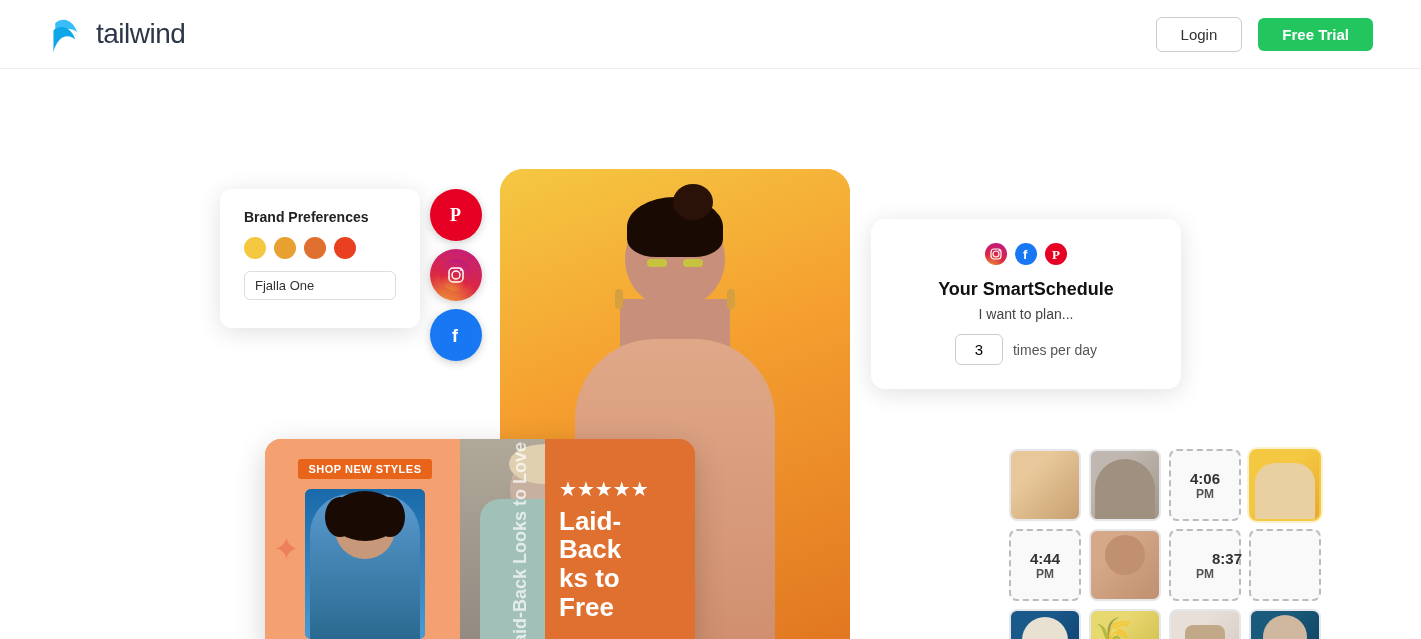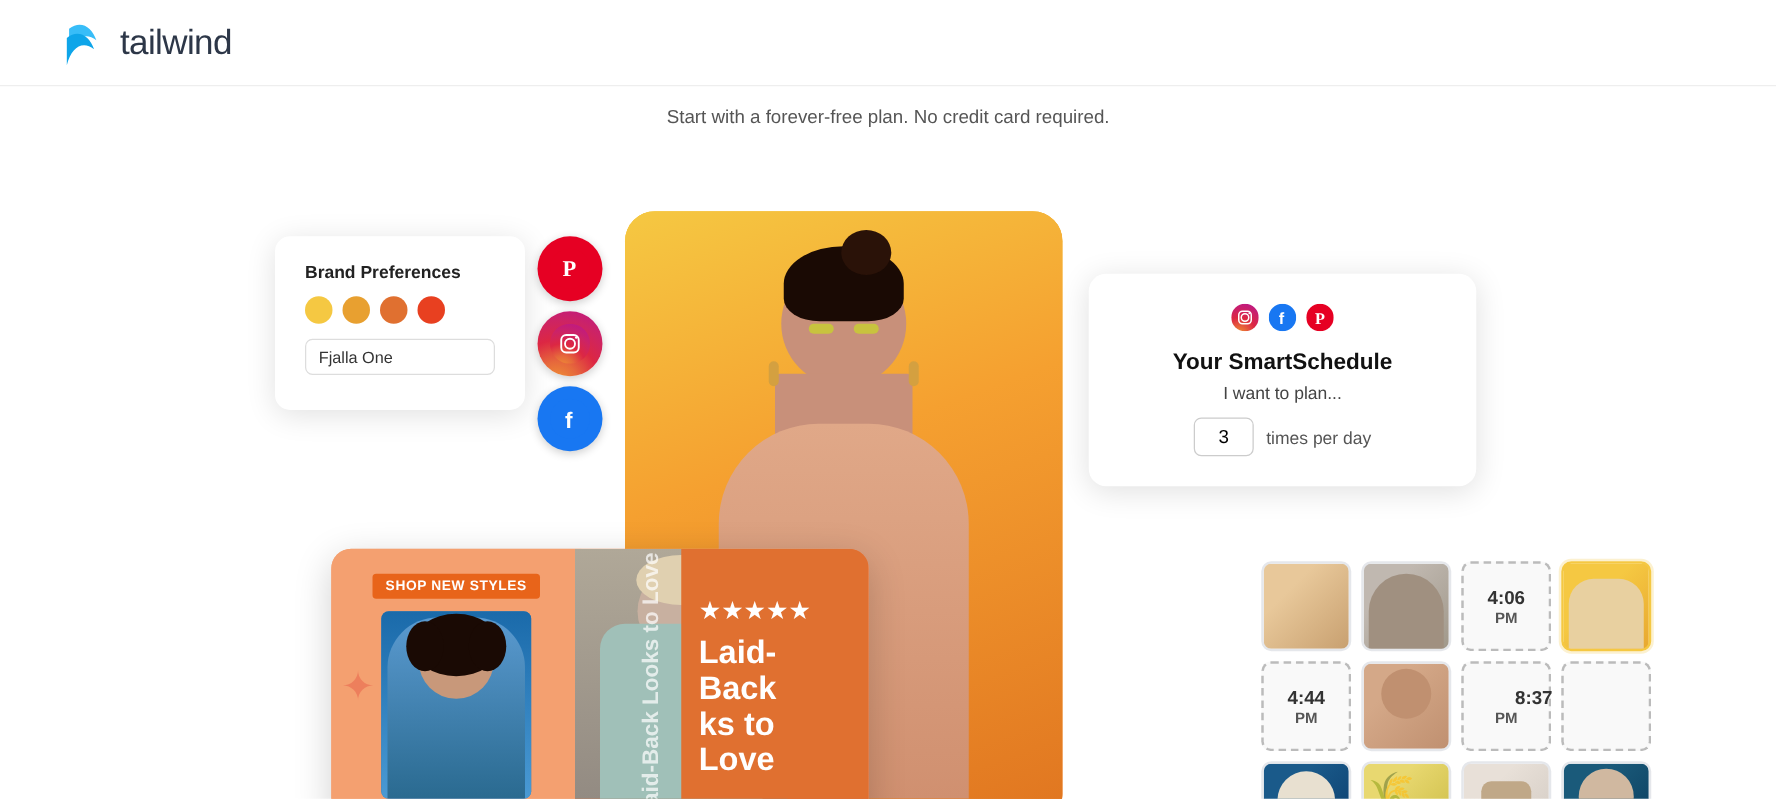--- a/index.html
+++ b/index.html
@@ -136,25 +136,28 @@
 
 <header class="header">
   <div class="logo-area">
 
     <svg class="logo-icon" viewBox="0 0 44 48" fill="none" xmlns="http://www.w3.org/2000/svg">
       <path d="M8 36 C12 20, 22 14, 32 22 C28 10, 18 4, 8 12 Z" fill="#38bdf8"></path>
       <path d="M6 44 C10 28, 20 22, 30 30 C26 18, 16 12, 6 20 Z" fill="#0ea5e9"></path>
     </svg>
     <span class="logo-text">tailwind</span>
   </div>
+  <nav class="header-nav">
+    <button class="login-btn">Login</button>
+    <button class="trial-btn">Free Trial</button>
+  </nav>
 </header>
 
 <main class="main">
 
-  <p class="subtitle">Start with a forever-free plan. No credit card required.</p>
 
   <div class="brand-prefs-card">
     <div class="brand-prefs-title">Brand Preferences</div>
     <div class="color-dots">
       <div class="color-dot" style="background:#f5c842;"></div>
       <div class="color-dot" style="background:#e8a030;"></div>
       <div class="color-dot" style="background:#e07030;"></div>
       <div class="color-dot" style="background:#e84020;"></div>
     </div>
     <div class="font-field">Fjalla One</div>
@@ -247,21 +250,21 @@
         <div style="position:absolute; left:0; top:0; width:170px; height:100%; background:linear-gradient(180deg,#b0a898 0%,#908880 100%);">
 
           <div style="position:absolute; top:15px; left:50%; transform:translateX(-50%); width:70px; height:70px; border-radius:50%; background:#c8b0a0;"></div>
           <div style="position:absolute; top:60px; left:50%; transform:translateX(-50%); width:130px; height:150px; background:#a0c0b8; border-radius:20px 20px 0 0;"></div>
           <div style="position:absolute; top:5px; left:50%; transform:translateX(-50%); width:72px; height:40px; border-radius:50%; background:#e0d0b0;"></div>
         </div>
 
         <div style="position:absolute; right:0; top:0; width:150px; height:100%; background:#e07030; padding:20px 14px; display:flex; flex-direction:column; align-items:flex-start; justify-content:center;">
           <div style="color:#fff; font-size:20px; margin-bottom:6px;">★★★★★</div>
           <div style="font-size:26px; font-weight:900; color:#fff; line-height:1.1;">Laid-Back</div>
-          <div style="font-size:26px; font-weight:900; color:#fff; line-height:1.1;">ks to Love</div>
+          <div style="font-size:26px; font-weight:900; color:#fff; line-height:1.1;">ks to Free</div>
         </div>
 
         <div style="position:absolute; right:155px; top:0; height:100%; width:40px; display:flex; align-items:center; justify-content:center;">
           <span style="writing-mode:vertical-rl; transform:rotate(180deg); font-size:18px; font-weight:900; color:rgba(255,255,255,0.7); white-space:nowrap;">Laid-Back Looks to Love</span>
         </div>
       </div>
     </div>
   </div>
 
   <div class="smart-schedule-card">

